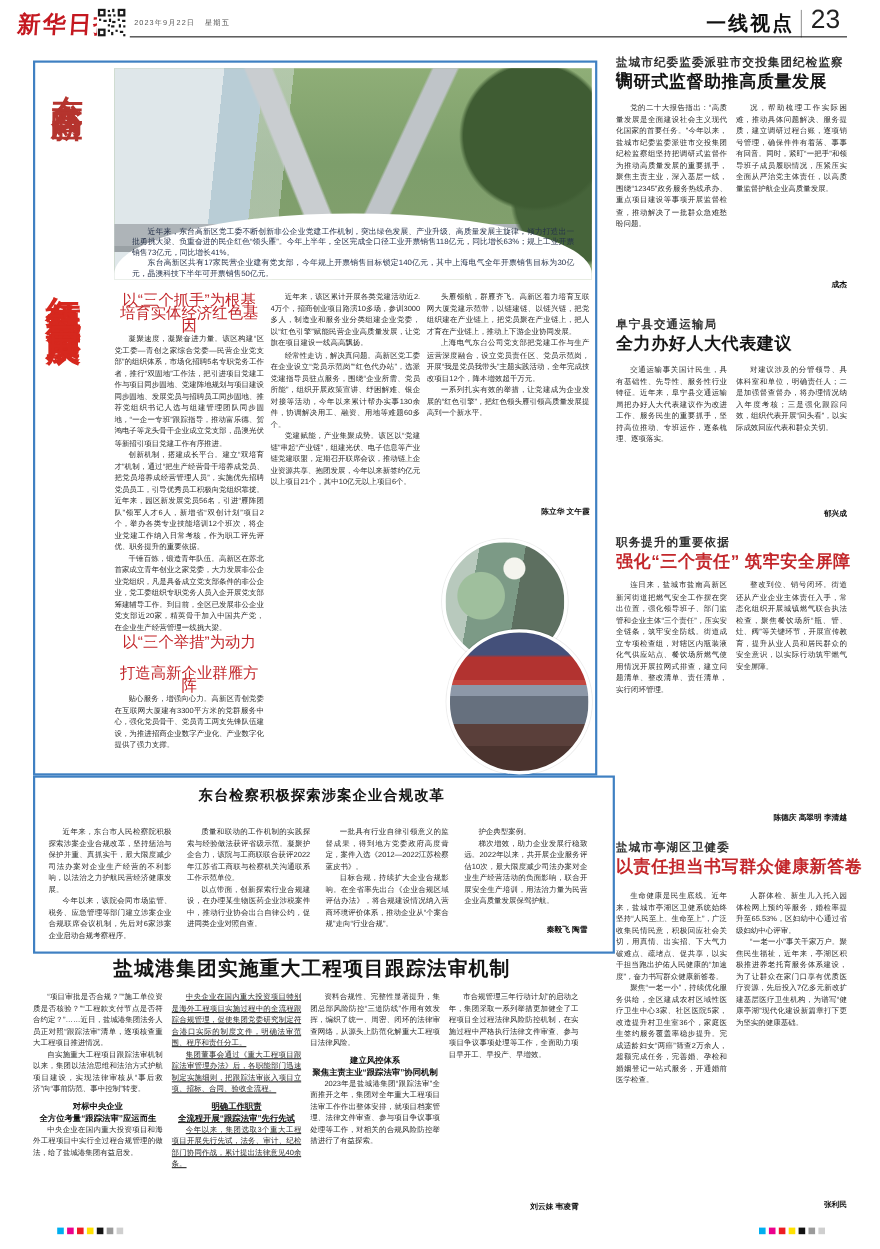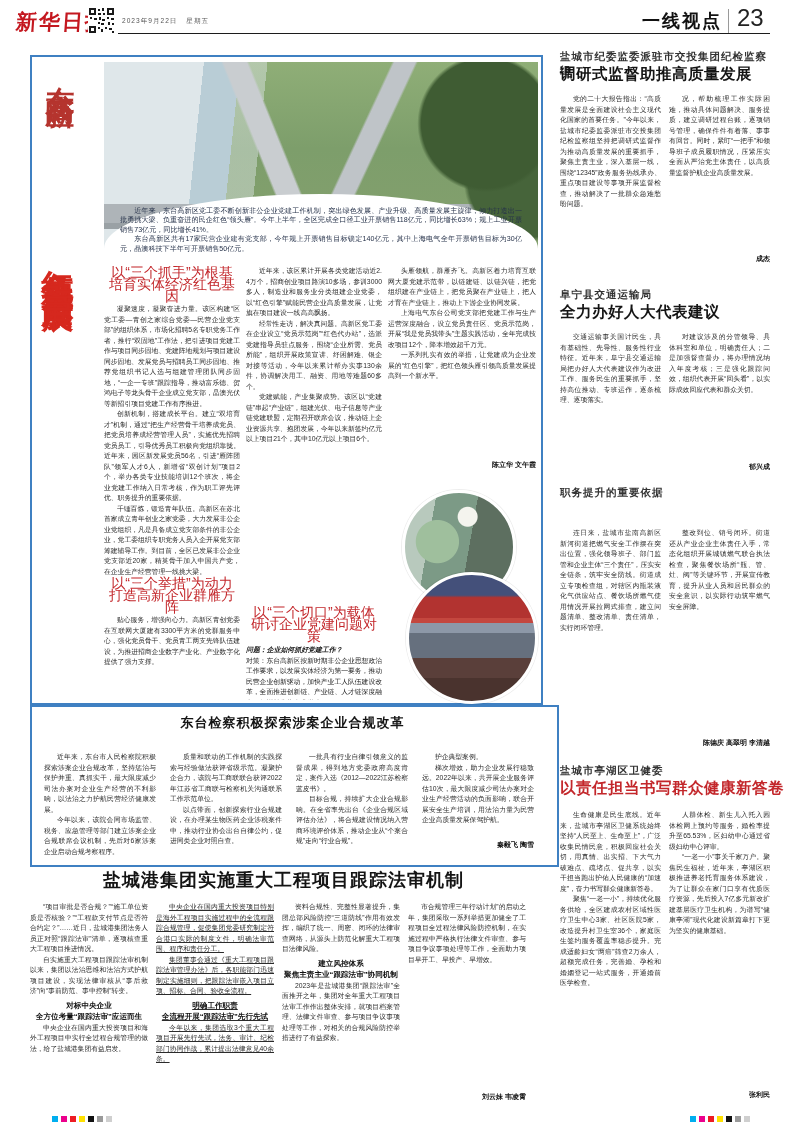--- a/index.html
+++ b/index.html
@@ -181,38 +181,32 @@
 
   <div class="abs body-text" id="m-col1">
     <div class="subhead tight">以“三个抓手”为根基</div>
     <div class="subhead" style="margin-top:0">培育实体经济红色基因</div>
     <div>
         <p class="para">凝聚速度，凝聚奋进力量。该区构建“区党工委—青创之家综合党委—民营企业党支部”的组织体系，市场化招聘5名专职党务工作者，推行“双固地”工作法，把引进项目党建工作与项目同步固地、党建阵地规划与项目建设同步固地、发展党员与招聘员工同步固地、推荐党组织书记人选与组建管理团队同步固地，“一企一专班”跟踪指导，推动富乐德、贺鸿电子等龙头骨干企业成立党支部，晶澳光伏等新招引项目党建工作有序推进。</p>
         <p class="para">创新机制，搭建成长平台。建立“双培育才”机制，通过“把生产经营骨干培养成党员、把党员培养成经营管理人员”，实施优先招聘党员员工，引导优秀员工积极向党组织靠拢。近年来，园区新发展党员56名，引进“雁阵团队”领军人才6人，新增省“双创计划”项目2个，举办各类专业技能培训12个班次，将企业党建工作纳入日常考核，作为职工评先评优、职务提升的重要依据。</p>
         <p class="para">千锤百炼，锻造青年队伍。高新区在苏北首家成立青年创业之家党委，大力发展非公企业党组织，凡是具备成立党支部条件的非公企业，党工委组织专职党务人员入企开展党支部筹建辅导工作。到目前，全区已发展非公企业党支部近20家，精英骨干加入中国共产党，在企业生产经营管理一线挑大梁。</p>
       </div>
     <div class="subhead tight">以“三个举措”为动力</div>
-    <div class="subhead" style="margin-top:0">打造高新企业群雁方阵</div>
+    <div class="subhead" style="margin-top:16px">打造高新企业群雁方阵</div>
     <div>
         <p class="para">贴心服务，增强向心力。高新区青创党委在互联网大厦建有3300平方米的党群服务中心，强化党员骨干、党员青工两支先锋队伍建设，为推进招商企业数字产业化、产业数字化提供了强力支撑。</p>
       </div>
   </div>
 
   <div class="abs body-text" id="m-col2">
     <div>
         <p class="para">近年来，该区累计开展各类党建活动近2.4万个，招商创业项目路演10多场，参训3000多人，制造业和服务业分类组建企业党委，以“红色引擎”赋能民营企业高质量发展，让党旗在项目建设一线高高飘扬。</p>
         <p class="para">经常性走访，解决真问题。高新区党工委在企业设立“党员示范岗”“红色代办站”，选派党建指导员驻点服务，围绕“企业所需、党员所能”，组织开展政策宣讲、纾困解难、银企对接等活动，今年以来累计帮办实事130余件，协调解决用工、融资、用地等难题60多个。</p>
         <p class="para">党建赋能，产业集聚成势。该区以“党建链”串起“产业链”，组建光伏、电子信息等产业链党建联盟，定期召开联席会议，推动链上企业资源共享、抱团发展，今年以来新签约亿元以上项目21个，其中10亿元以上项目6个。</p>
       </div>
-  </div>
-  <div class="abs" id="m-col2-qa">
-    <div class="subhead tight">以“三个切口”为载体</div>
-    <div class="subhead" style="margin-top:0;margin-bottom:3px">研讨企业党建问题对策</div>
-    <p class="qa-line">问题：企业如何抓好党建工作？</p>
-    <p class="qa-ans">对策：东台高新区按新时期非公企业思想政治工作要求，以发展实体经济为第一要务，推动民营企业创新驱动，加快产业工人队伍建设改革，全面推进创新链、产业链、人才链深度融合，促增长作为企业党建……</p>
   </div>
 
   <div class="abs body-text" id="m-col3">
     <div>
         <p class="para">头雁领航，群雁齐飞。高新区着力培育互联网大厦党建示范带，以链建链、以链兴链，把党组织建在产业链上，把党员聚在产业链上，把人才育在产业链上，推动上下游企业协同发展。</p>
         <p class="para">上海电气东台公司党支部把党建工作与生产运营深度融合，设立党员责任区、党员示范岗，开展“我是党员我带头”主题实践活动，全年完成技改项目12个，降本增效超千万元。</p>
         <p class="para">一系列扎实有效的举措，让党建成为企业发展的“红色引擎”，把红色领头雁引领高质量发展提高到一个新水平。</p>
       </div>
   </div>
   <div class="abs byline" id="m-byline">陈立华 文午霞</div>
@@ -293,20 +287,21 @@
   <div class="abs r-headline" id="ra1-headline">全力办好人大代表建议</div>
   <div class="abs body-text" id="ra1-c1">
       <p class="para">交通运输事关国计民生，具有基础性、先导性、服务性行业特征。近年来，阜宁县交通运输局把办好人大代表建议作为改进工作、服务民生的重要抓手，坚持高位推动、专班运作，逐条梳理、逐项落实。</p>
     </div>
   <div class="abs body-text" id="ra1-c2">
       <p class="para">对建议涉及的分管领导、具体科室和单位，明确责任人；二是加强督查督办，将办理情况纳入年度考核；三是强化跟踪问效，组织代表开展“回头看”，以实际成效回应代表和群众关切。</p>
     </div>
   <div class="abs byline" id="ra1-byline">郁兴成</div>
 
   <div class="abs r-kicker" id="ra2-kicker">职务提升的重要依据</div>
+  <div class="abs r-headline red" id="ra2-headline">强化“三个责任” 筑牢安全屏障</div>
   <div class="abs body-text" id="ra2-c1">
       <p class="para">连日来，盐城市盐南高新区新河街道把燃气安全工作摆在突出位置，强化领导班子、部门监管和企业主体“三个责任”，压实安全链条，筑牢安全防线。街道成立专项检查组，对辖区内瓶装液化气供应站点、餐饮场所燃气使用情况开展拉网式排查，建立问题清单、整改清单、责任清单，实行闭环管理。</p>
     </div>
   <div class="abs body-text" id="ra2-c2">
       <p class="para">整改到位、销号闭环。街道还从产业企业主体责任入手，常态化组织开展城镇燃气联合执法检查，聚焦餐饮场所“瓶、管、灶、阀”等关键环节，开展宣传教育，提升从业人员和居民群众的安全意识，以实际行动筑牢燃气安全屏障。</p>
     </div>
   <div class="abs byline" id="ra2-byline">陈德庆 高翠明 李清越</div>
 
   <div class="abs r-kicker" id="ra3-kicker">盐城市亭湖区卫健委</div>
   <div class="abs r-headline red" id="ra3-headline">以责任担当书写群众健康新答卷</div>

